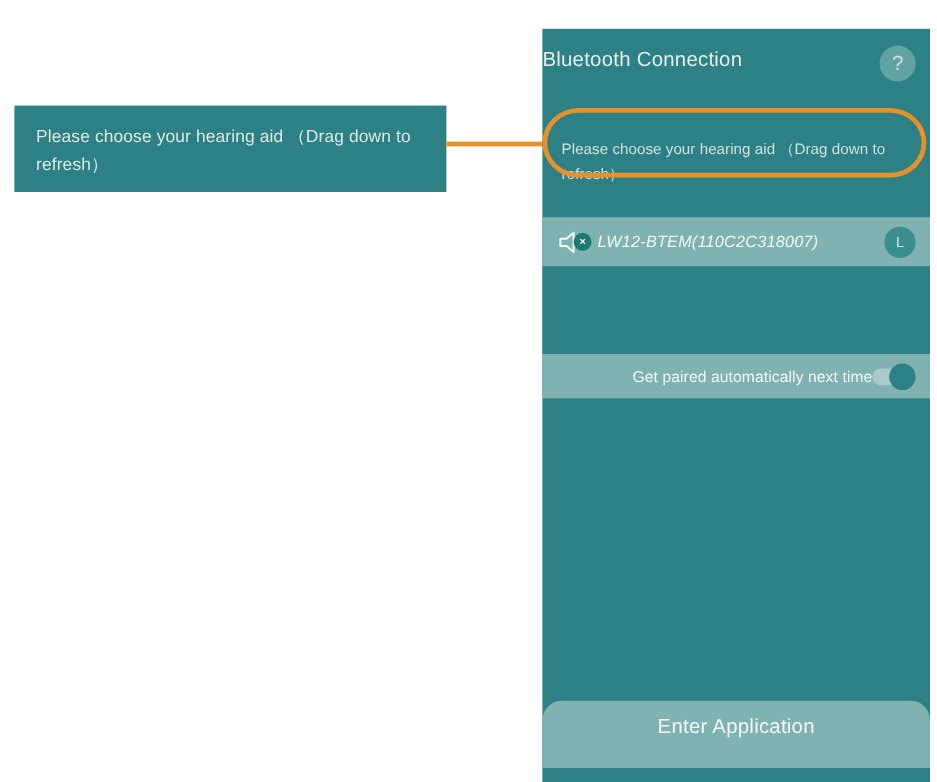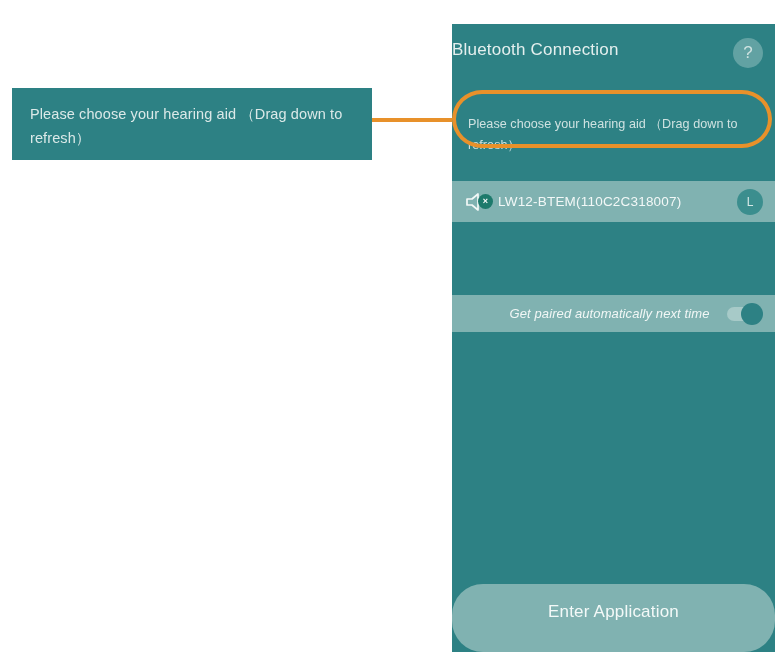--- a/index.html
+++ b/index.html
@@ -153,20 +153,21 @@
     font-size: 9px;
     line-height: 15px;
     text-align: center;
     font-weight: bold;
   }
   #device-name {
     color: #f2f8f7;
     font-size: 13.5px;
     letter-spacing: 0.2px;
     flex: 1 1 auto;
+    font-style: italic;
   }
   #device-side-badge {
     flex: 0 0 auto;
     width: 26px;
     height: 26px;
     border-radius: 50%;
     background: #3b8e8e;
     color: #d5e8e6;
     font-size: 12px;
     line-height: 26px;
@@ -191,26 +192,25 @@
     width: 100%;
     height: 37px;
     background: #80b2b1;
     display: flex;
     align-items: center;
     padding: 0 14px;
     box-sizing: border-box;
   }
   #autopair-label {
     flex: 1 1 auto;
-    text-align: center;
+    text-align: right;
     color: #f1f7f6;
     font-size: 13px;
     letter-spacing: 0.1px;
     padding-left: 26px;
-    font-style: italic;
   }
   #autopair-toggle {
     flex: 0 0 auto;
     position: relative;
     width: 34px;
     height: 14px;
     border-radius: 7px;
     background: #a7cac8;
     cursor: pointer;
   }
@@ -223,34 +223,33 @@
     border-radius: 50%;
     background: #2d8184;
   }
 
   
   #enter-application-button {
     position: absolute;
     left: 0;
     top: 560px;
     width: 100%;
-    height: 68px;
+    height: 56px;
     background: #80b2b1;
     border-top-left-radius: 16px;
     border-top-right-radius: 16px;
     color: #f3f9f8;
     font-size: 17px;
     letter-spacing: 0.2px;
     display: flex;
     align-items: center;
     justify-content: center;
     cursor: pointer;
     box-sizing: border-box;
     padding-bottom: 12px;
-    border-radius: 31px;
   }
 </style>
 </head>
 <body>
 
 <div id="callout-box">
   <div class="callout-text">Please choose your hearing aid （Drag down to refresh）</div>
 </div>
 
 <div id="connector-line"></div>

